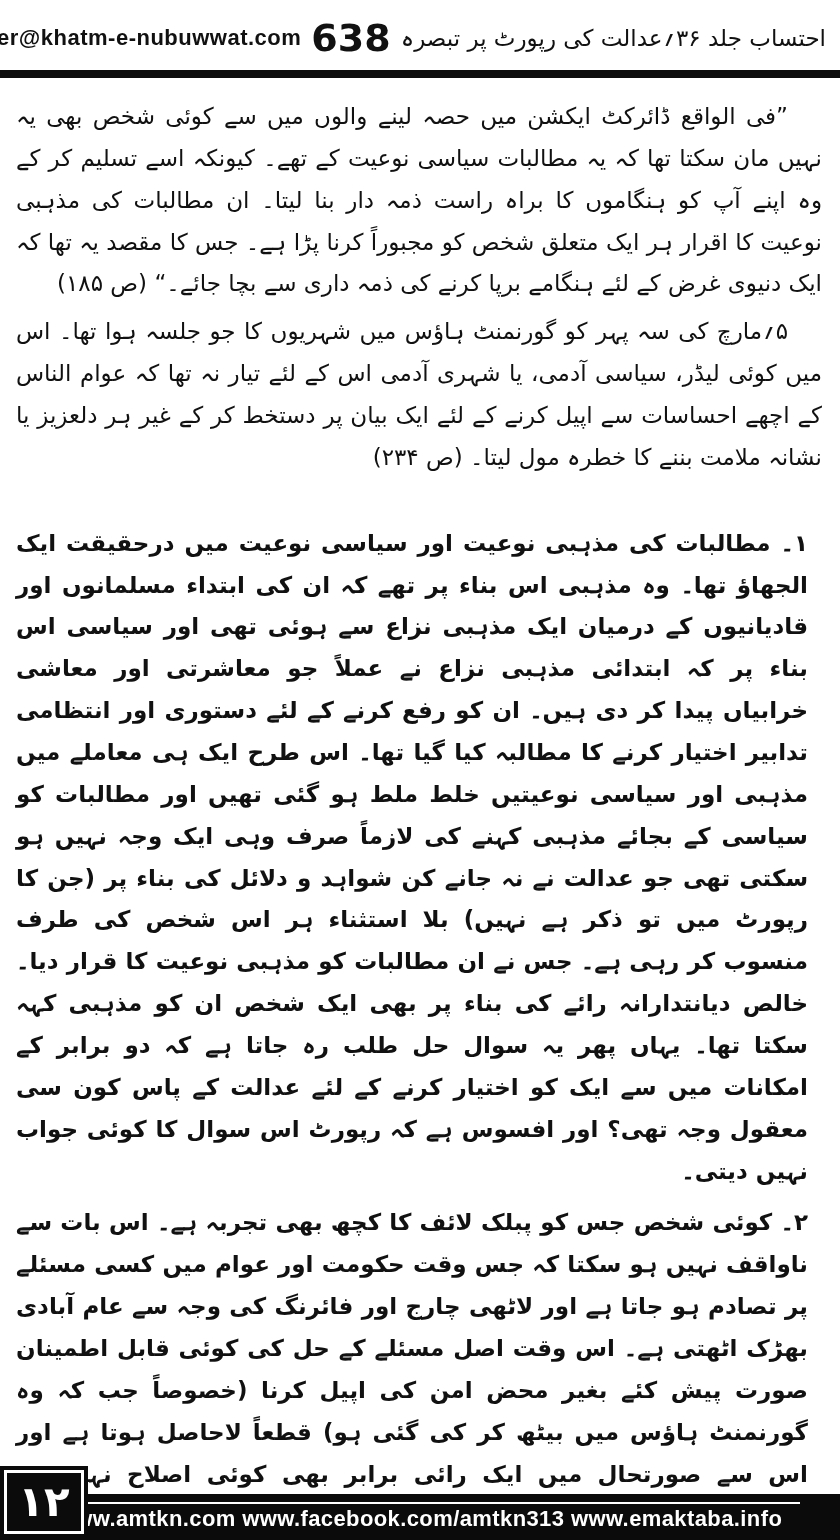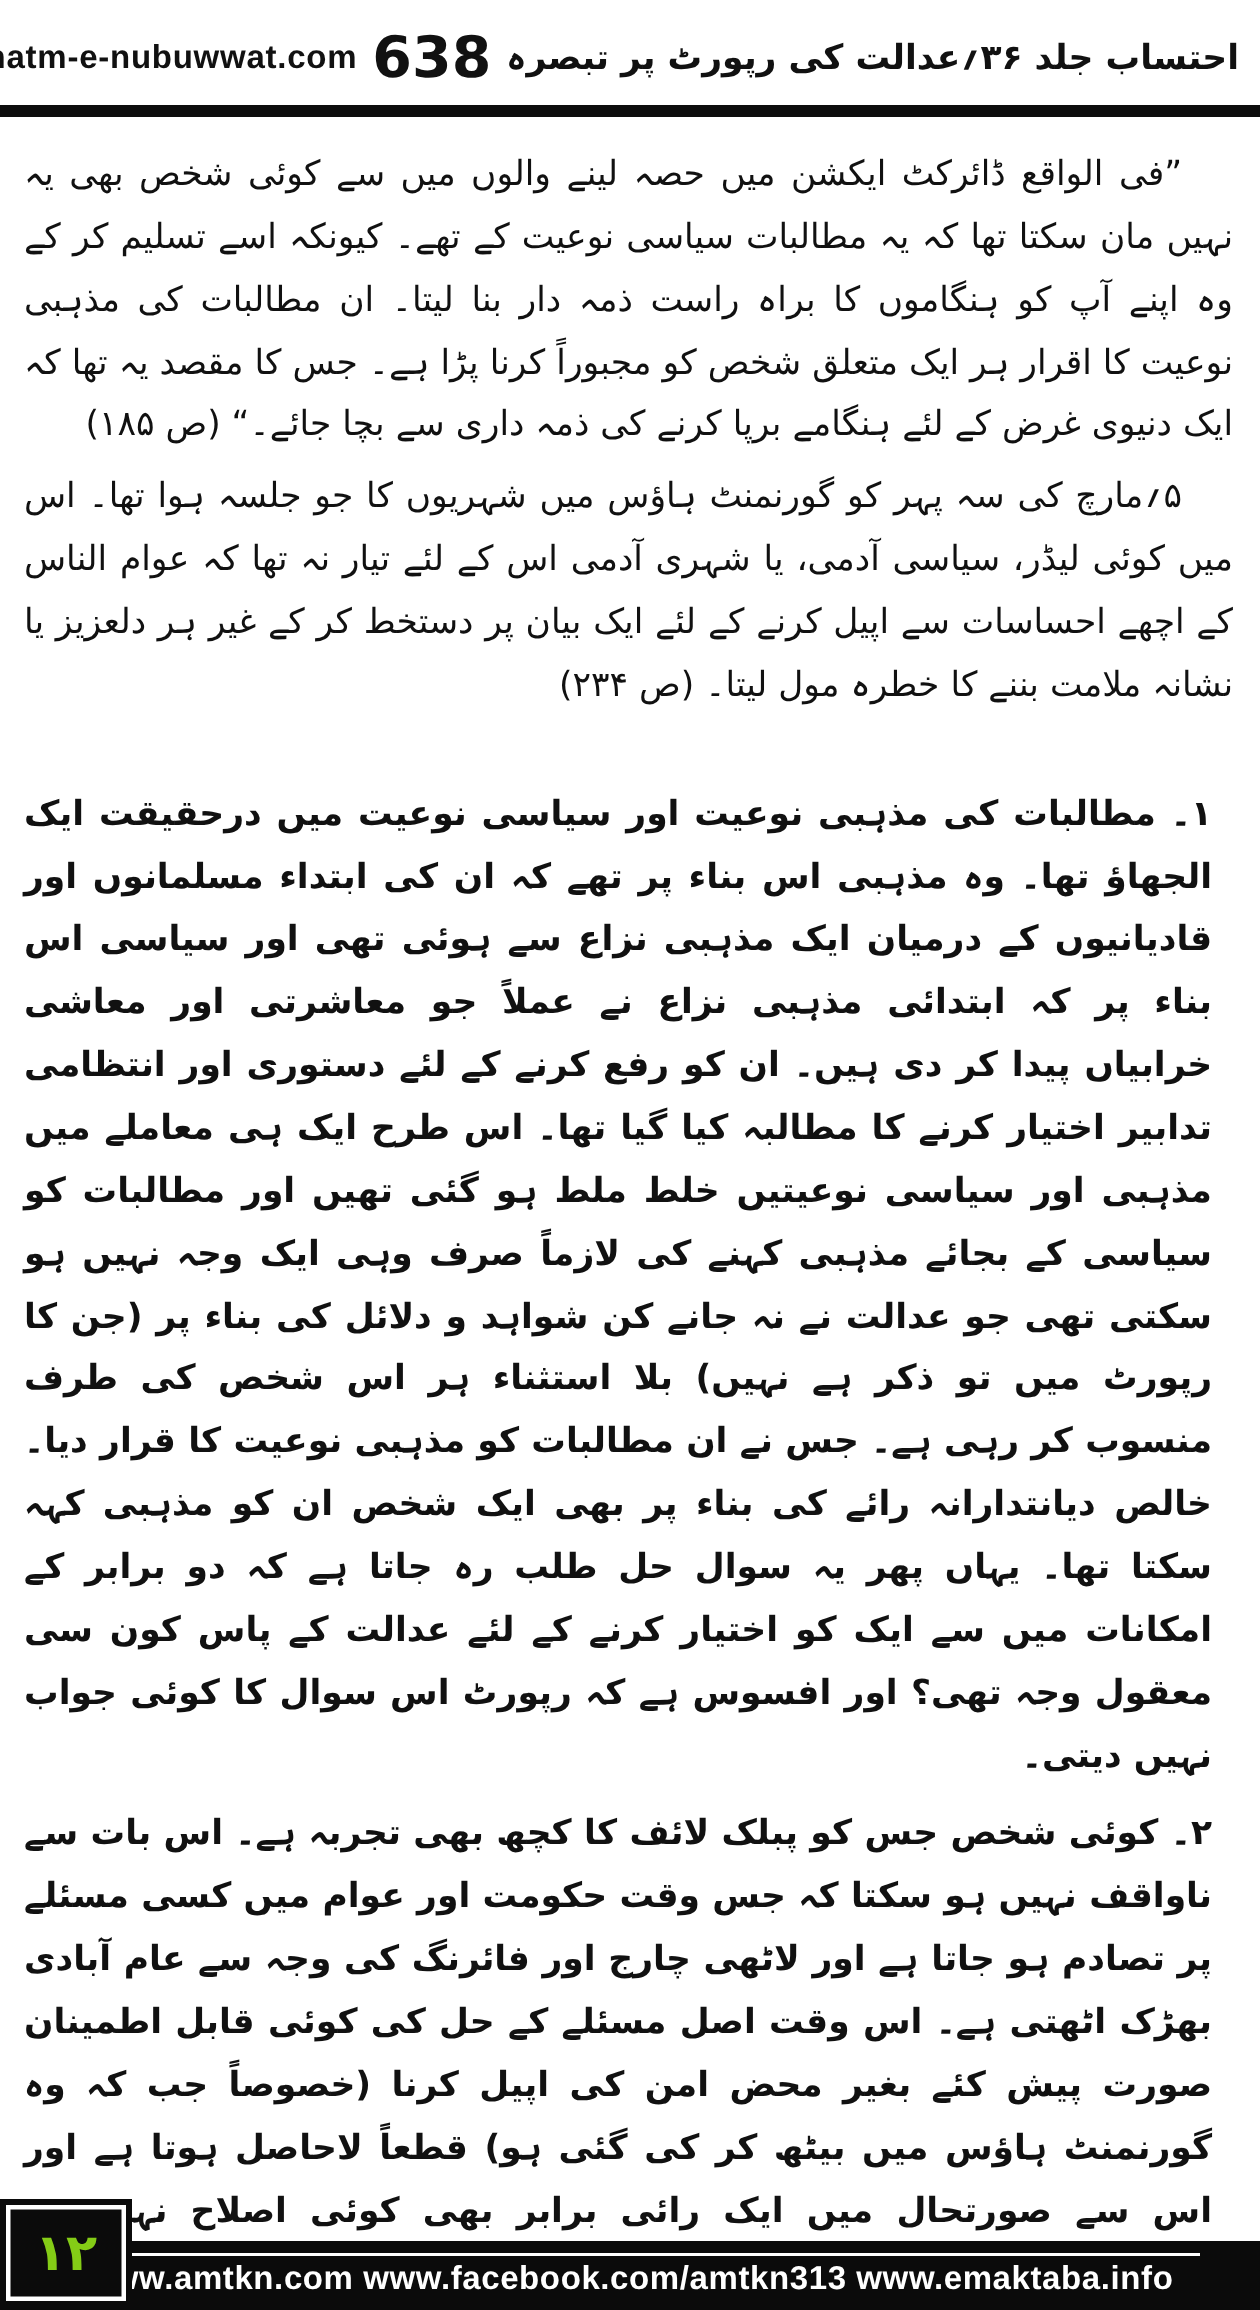--- a/index.html
+++ b/index.html
@@ -17,21 +17,21 @@
   .page-header {
     display: flex;
     align-items: center;
     justify-content: space-between;
     direction: rtl;
     padding: 12px 14px 6px 14px;
     height: 52px;
   }
   .header-title {
     font-size: 23px;
-    font-weight: bold;
+    font-weight: normal;
     white-space: nowrap;
   }
   .header-pagenum {
     font-size: 38px;
     font-weight: bold;
     line-height: 1;
     padding: 0 10px;
   }
   .header-email {
     direction: ltr;
@@ -94,22 +94,22 @@
   }
   .footer-pagebox {
     position: absolute;
     left: 4px;
     bottom: 6px;
     width: 74px;
     height: 58px;
     background: #0b0b0b;
     border: 3px solid #ffffff;
     box-shadow: 0 0 0 4px #0b0b0b;
-    color: #84cc16;
-    font-size: 34px;
+    color: #ffffff;
+    font-size: 42px;
     font-weight: bold;
     display: flex;
     align-items: center;
     justify-content: center;
     line-height: 1;
     margin-top: 24px;
   }
 </style>
 </head>
 <body>

